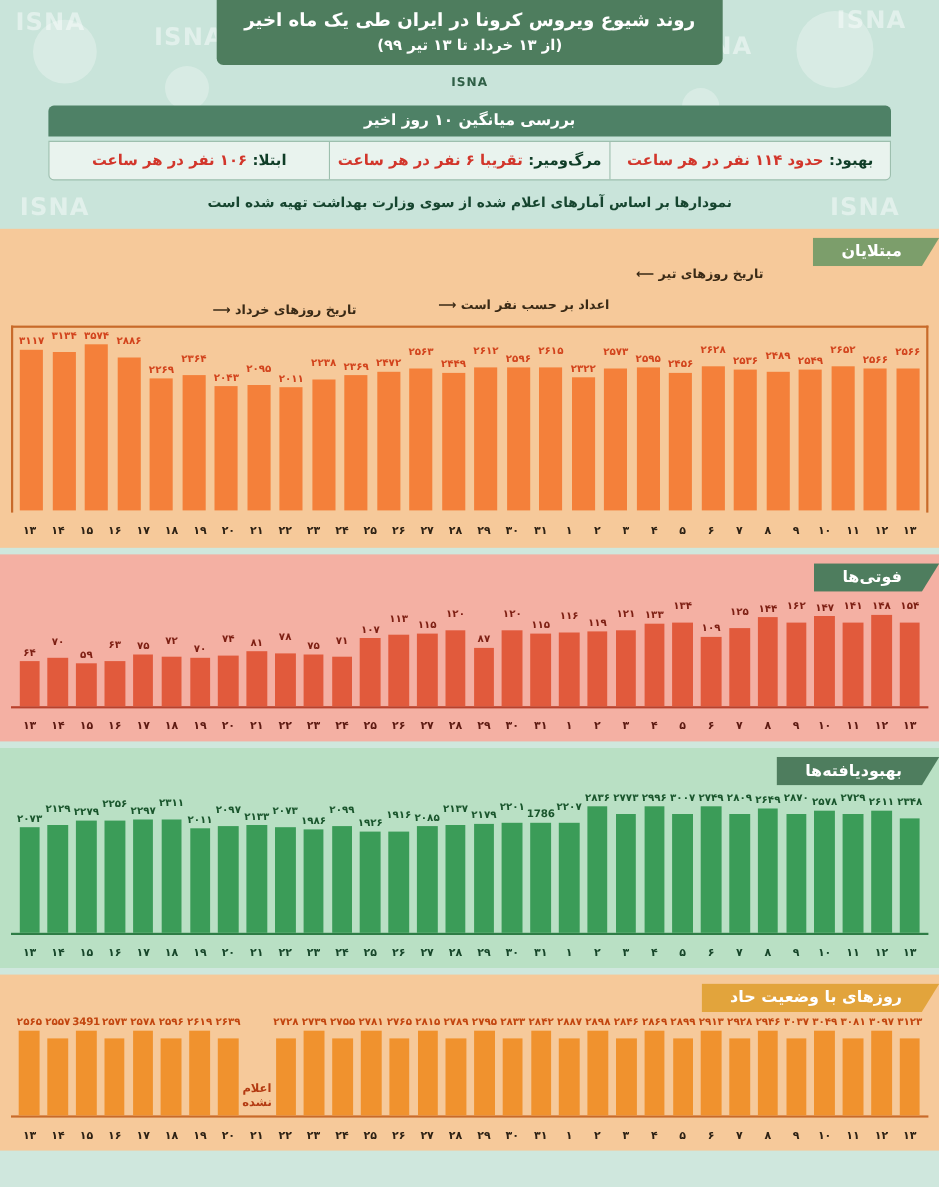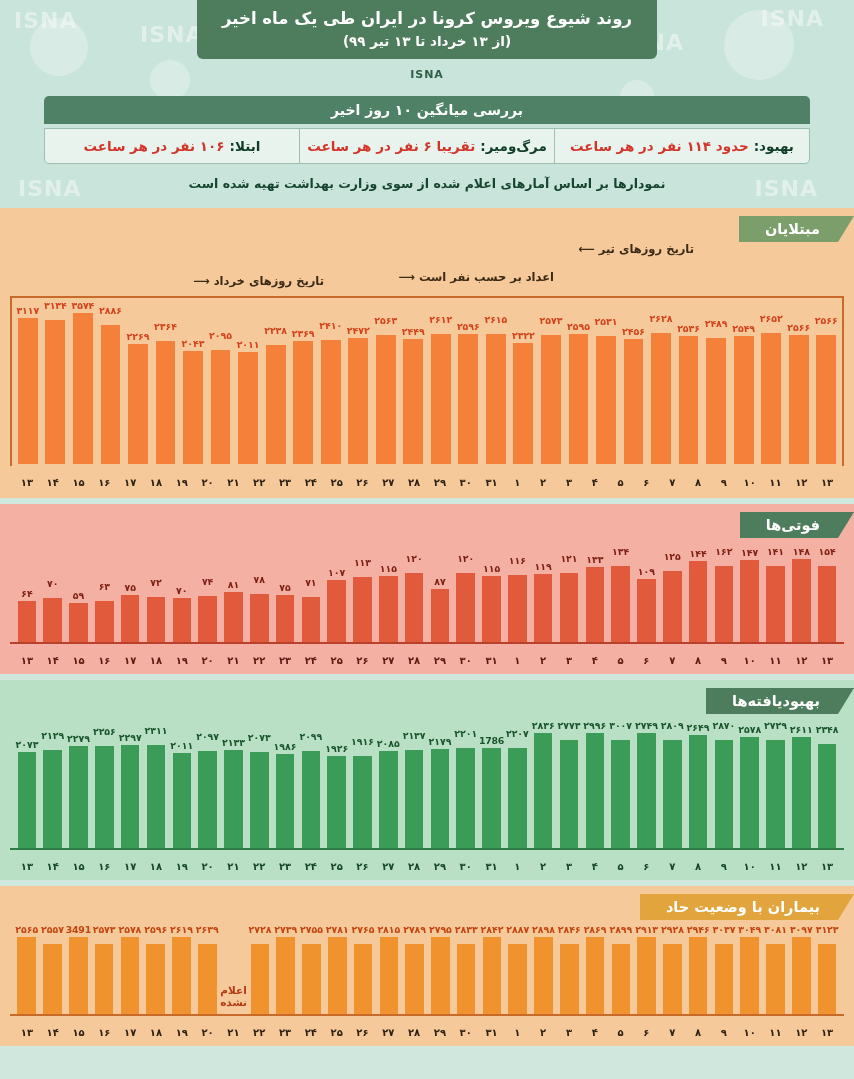--- a/index.html
+++ b/index.html
@@ -208,24 +208,20 @@
           </div>
           <div class="bcol">
             <div class="bval" style="margin-bottom: 9px;">۲۶۲۸</div>
             <div class="bar" style="height: 79.7189%;"></div>
           </div>
           <div class="bcol">
             <div class="bval">۲۴۵۶</div>
             <div class="bar" style="height: 76.4649%;"></div>
           </div>
           <div class="bcol">
-            <div class="bval" style="margin-bottom: 9px;">۲۵۳۱</div>
-            <div class="bar" style="height: 77.8838%;"></div>
-          </div>
-          <div class="bcol">
             <div class="bval">۲۵۹۵</div>
             <div class="bar" style="height: 79.0946%;"></div>
           </div>
           <div class="bcol">
             <div class="bval" style="margin-bottom: 9px;">۲۵۷۳</div>
             <div class="bar" style="height: 78.6784%;"></div>
           </div>
           <div class="bcol">
             <div class="bval">۲۳۲۲</div>
             <div class="bar" style="height: 73.9297%;"></div>
@@ -246,24 +242,20 @@
             <div class="bval">۲۴۴۹</div>
             <div class="bar" style="height: 76.3324%;"></div>
           </div>
           <div class="bcol">
             <div class="bval" style="margin-bottom: 9px;">۲۵۶۳</div>
             <div class="bar" style="height: 78.4892%;"></div>
           </div>
           <div class="bcol">
             <div class="bval">۲۴۷۲</div>
             <div class="bar" style="height: 76.7676%;"></div>
-          </div>
-          <div class="bcol">
-            <div class="bval" style="margin-bottom: 9px;">۲۴۱۰</div>
-            <div class="bar" style="height: 75.5946%;"></div>
           </div>
           <div class="bcol">
             <div class="bval">۲۳۶۹</div>
             <div class="bar" style="height: 74.8%;"></div>
           </div>
           <div class="bcol">
             <div class="bval" style="margin-bottom: 9px;">۲۲۳۸</div>
             <div class="bar" style="height: 72.3405%;"></div>
           </div>
           <div class="bcol">
@@ -683,21 +675,21 @@
           <div class="xl">۱۴</div>
           <div class="xl">۱۳</div>
         </div>
     </div>
   </div>
 
   <div class="sep"></div>
 
   <div class="panel p4">
     <div class="inner">
-      <div class="ribbon">بیماران با وضعیت حاد</div>
+      <div class="ribbon">روزهای با وضعیت حاد</div>
       <div class="axisline" style="bottom:30px;"></div>
       <div class="barwrap" id="bars3" style="top:38px;bottom:32px;">
           <div class="bcol">
             <div class="bval" style="margin-bottom: 9px;">۳۱۲۳</div>
             <div class="bar" style="height: 98.3156%;"></div>
           </div>
           <div class="bcol">
             <div class="bval">۳۰۹۷</div>
             <div class="bar" style="height: 97.7469%;"></div>
           </div>

